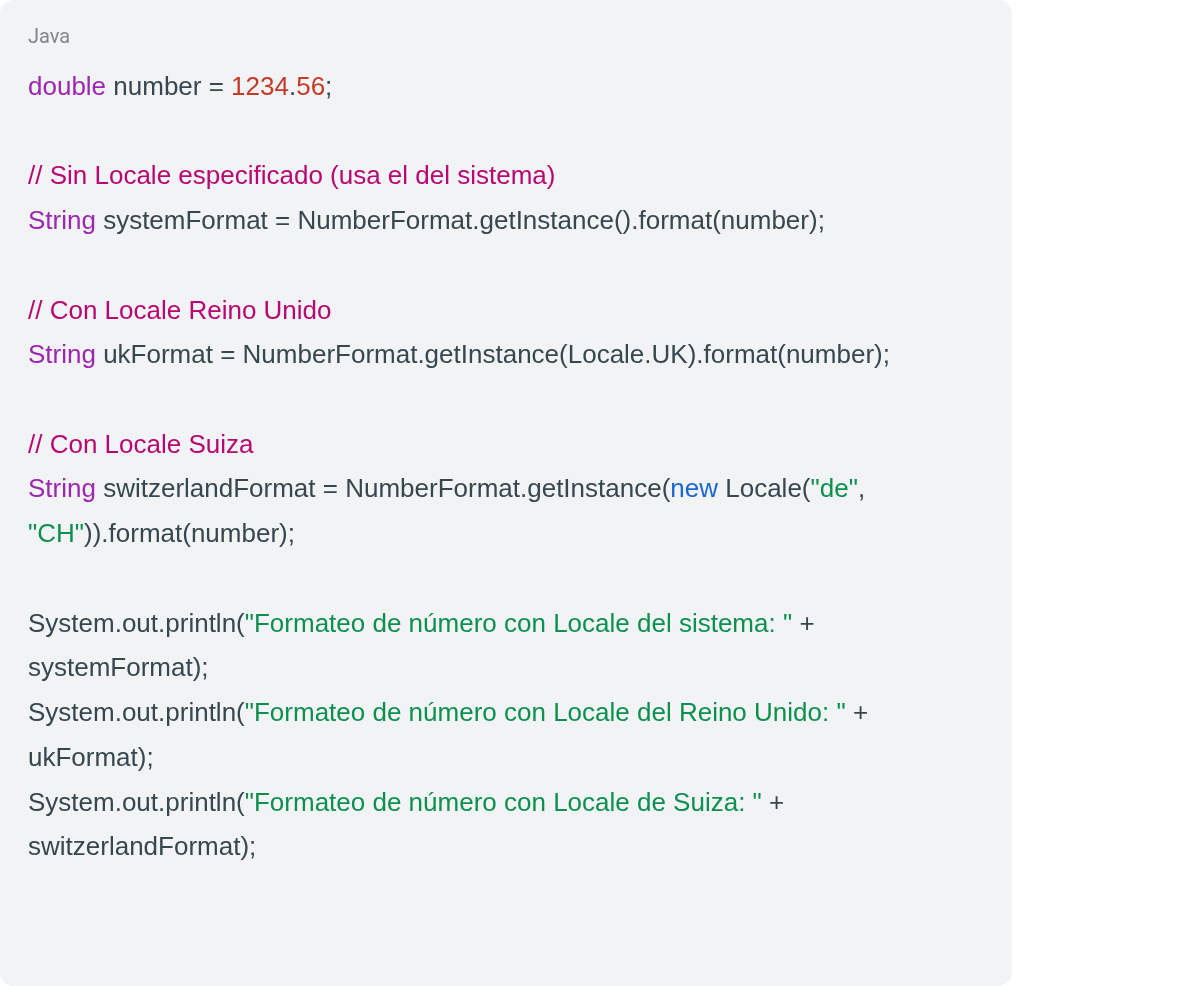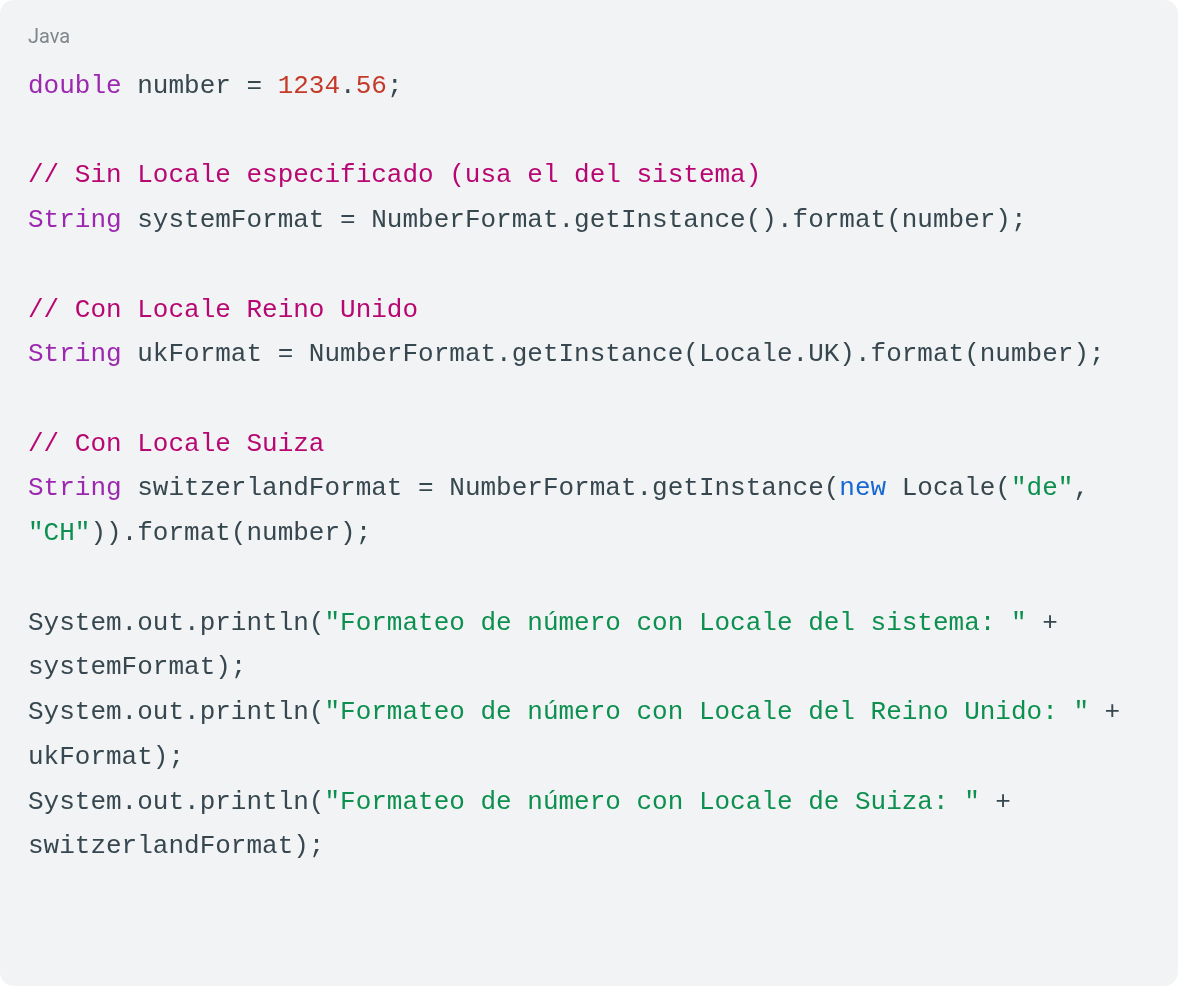--- a/index.html
+++ b/index.html
@@ -8,31 +8,31 @@
       box-sizing: border-box;
     }
     body {
       background: #ffffff;
       font-family: -apple-system, BlinkMacSystemFont, "Segoe UI", Roboto, sans-serif;
     }
     .code-block {
       background: #f1f3f4;
       border-radius: 14px;
       padding: 24px 28px;
-      width: 1178px;
+      width: 1012px;
       min-height: 986px;
     }
     .lang-label {
       color: #80868b;
       font-size: 20px;
       font-family: -apple-system, BlinkMacSystemFont, "Segoe UI", Roboto, sans-serif;
       margin-bottom: 16px;
     }
     pre {
-      font-family: Liberation Mono, monospace;
+      font-family: Liberation Sans, sans-serif;
       font-size: 26px;
       line-height: 1.72;
       color: #37474f;
       white-space: pre-wrap;
       word-wrap: break-word;
     }
     .tk-keyword { color: #9c27b0; }
     .tk-type { color: #9c27b0; }
     .tk-number { color: #c53929; }
     .tk-comment { color: #b80672; }

